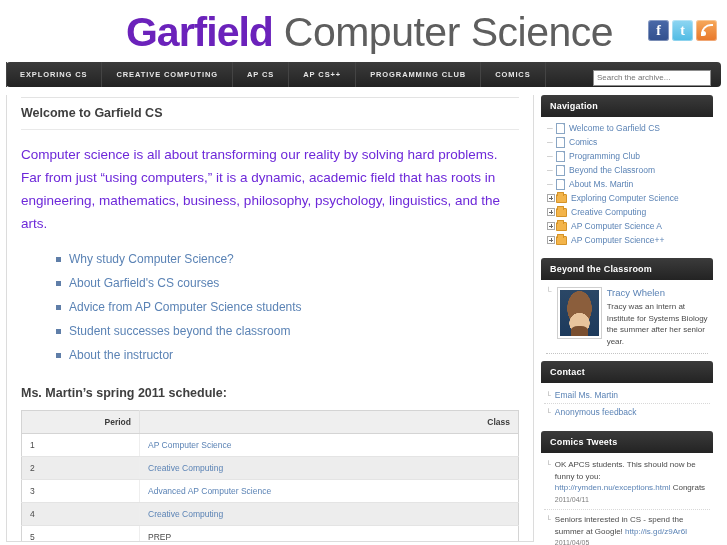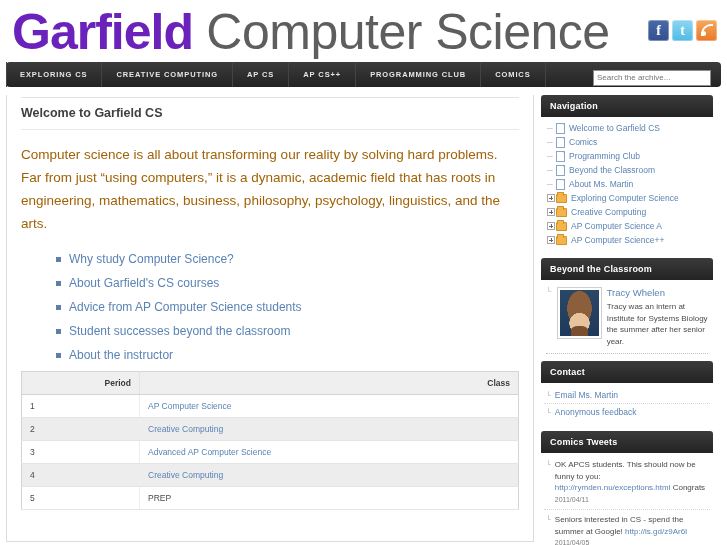--- a/index.html
+++ b/index.html
@@ -13,25 +13,26 @@
   #page { position: relative; width: 727px; height: 545px; background: #fff; }
 
   
   #header {
     position: relative;
     height: 62px;
     padding: 6px 0 0 12px;
     background: #ffffff;
   }
   #site-title {
-    font-size: 50px;
+    font-size: 41px;
     line-height: 52px;
     font-weight: bold;
     letter-spacing: -1px;
     white-space: nowrap;
+    text-align: center;
   }
   #site-title .brand { color: #6b22bb; }
   #site-title .rest  { color: #5e5e5e; font-weight: normal; letter-spacing: -0.5px;}
 
   #social {
     position: absolute;
     right: 10px; top: 20px;
     display: flex; gap: 3px;
   }
   .social-ico {
@@ -111,21 +112,21 @@
     font-weight: bold;
     color: #3f3f3f;
     padding: 8px 0 9px 0;
     border-top: 1px solid #e3e3e3;
     border-bottom: 1px solid #e9e9e9;
     margin: 0;
   }
   .intro {
     font-size: 13.5px;
     line-height: 23px;
-    color: #a16207;
+    color: #6d28d9;
     margin: 13px 0 0 0;
   }
   ul.link-list {
     margin: 16px 0 0 0;
     padding: 0 0 0 48px;
     list-style: none;
   }
   ul.link-list li {
     position: relative;
     margin-bottom: 7px;
@@ -333,20 +334,21 @@
         <p class="intro">Computer science is all about transforming our reality by solving hard problems. Far from just “using computers,” it is a dynamic, academic field that has roots in engineering, mathematics, business, philosophy, psychology, linguistics, and the arts.</p>
 
         <ul class="link-list">
           <li><a href="#">Why study Computer Science?</a></li>
           <li><a href="#">About Garfield's CS courses</a></li>
           <li><a href="#">Advice from AP Computer Science students</a></li>
           <li><a href="#">Student successes beyond the classroom</a></li>
           <li><a href="#">About the instructor</a></li>
         </ul>
 
+        <div class="sched-title">Ms. Martin’s spring 2011 schedule:</div>
 
         <table class="schedule">
           <thead>
             <tr>
               <th>Period</th>
               <th>Class</th>
             </tr>
           </thead>
           <tbody id="schedule-body">
               <tr class="odd">

